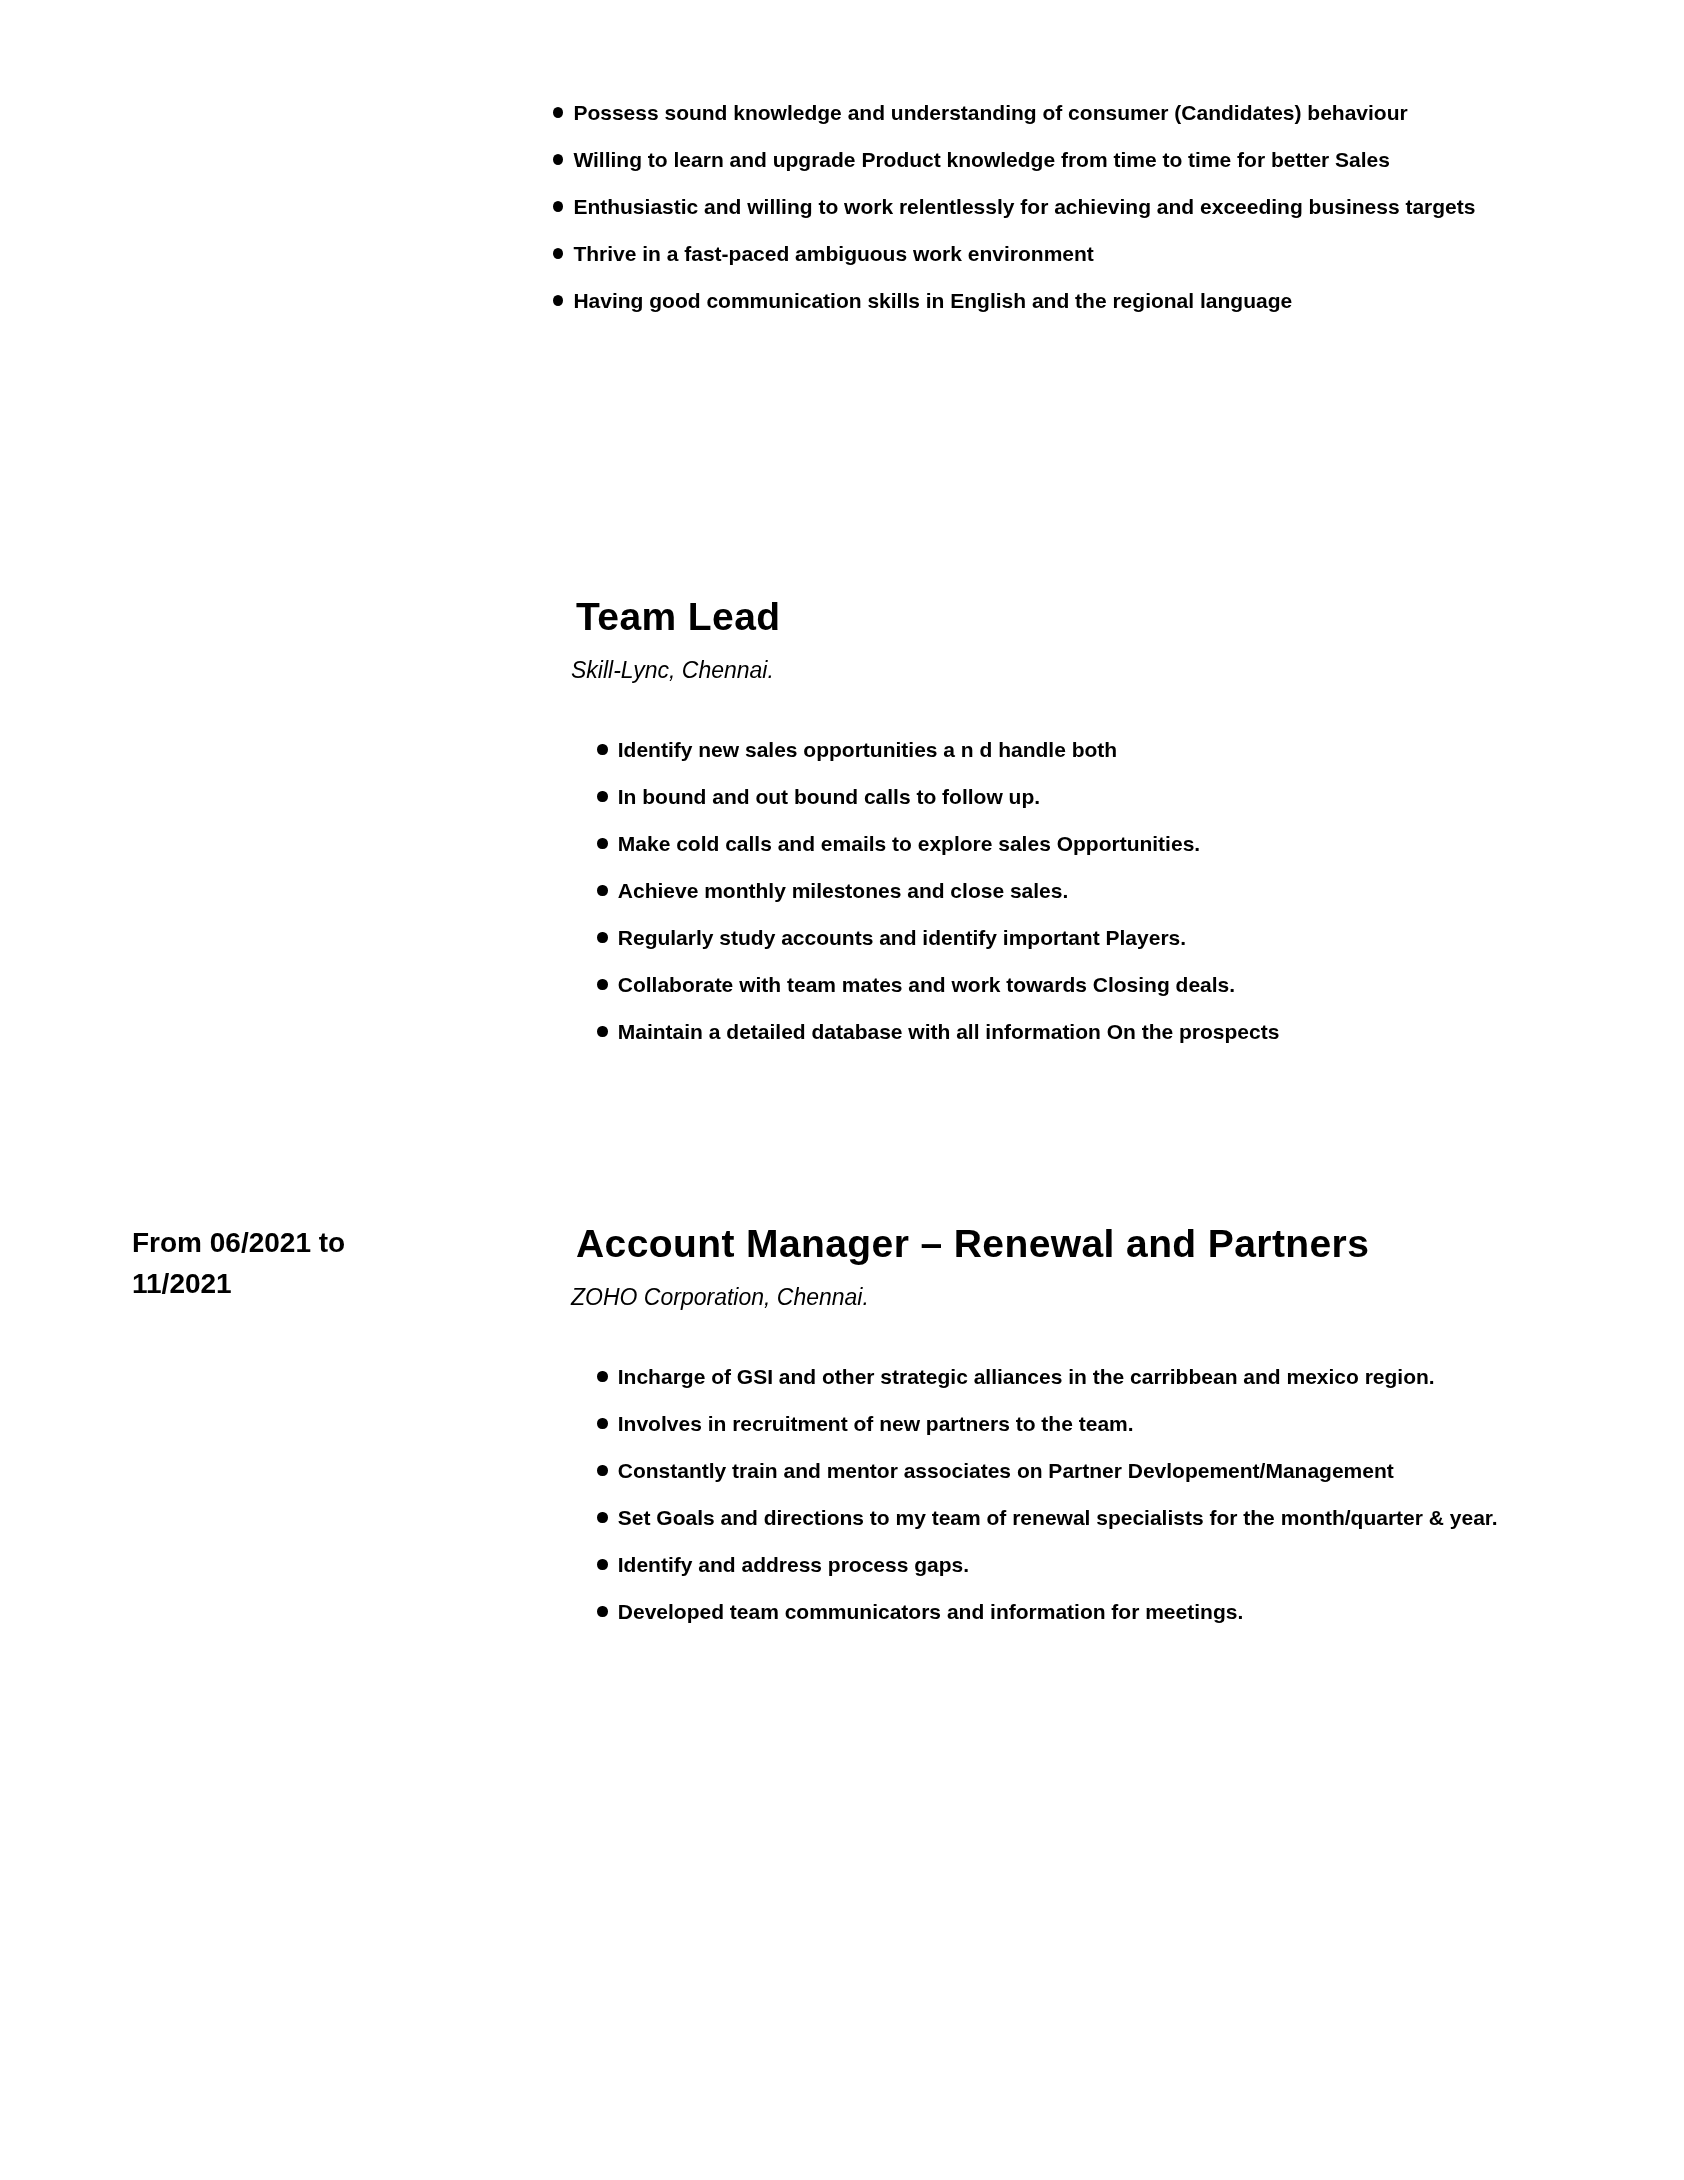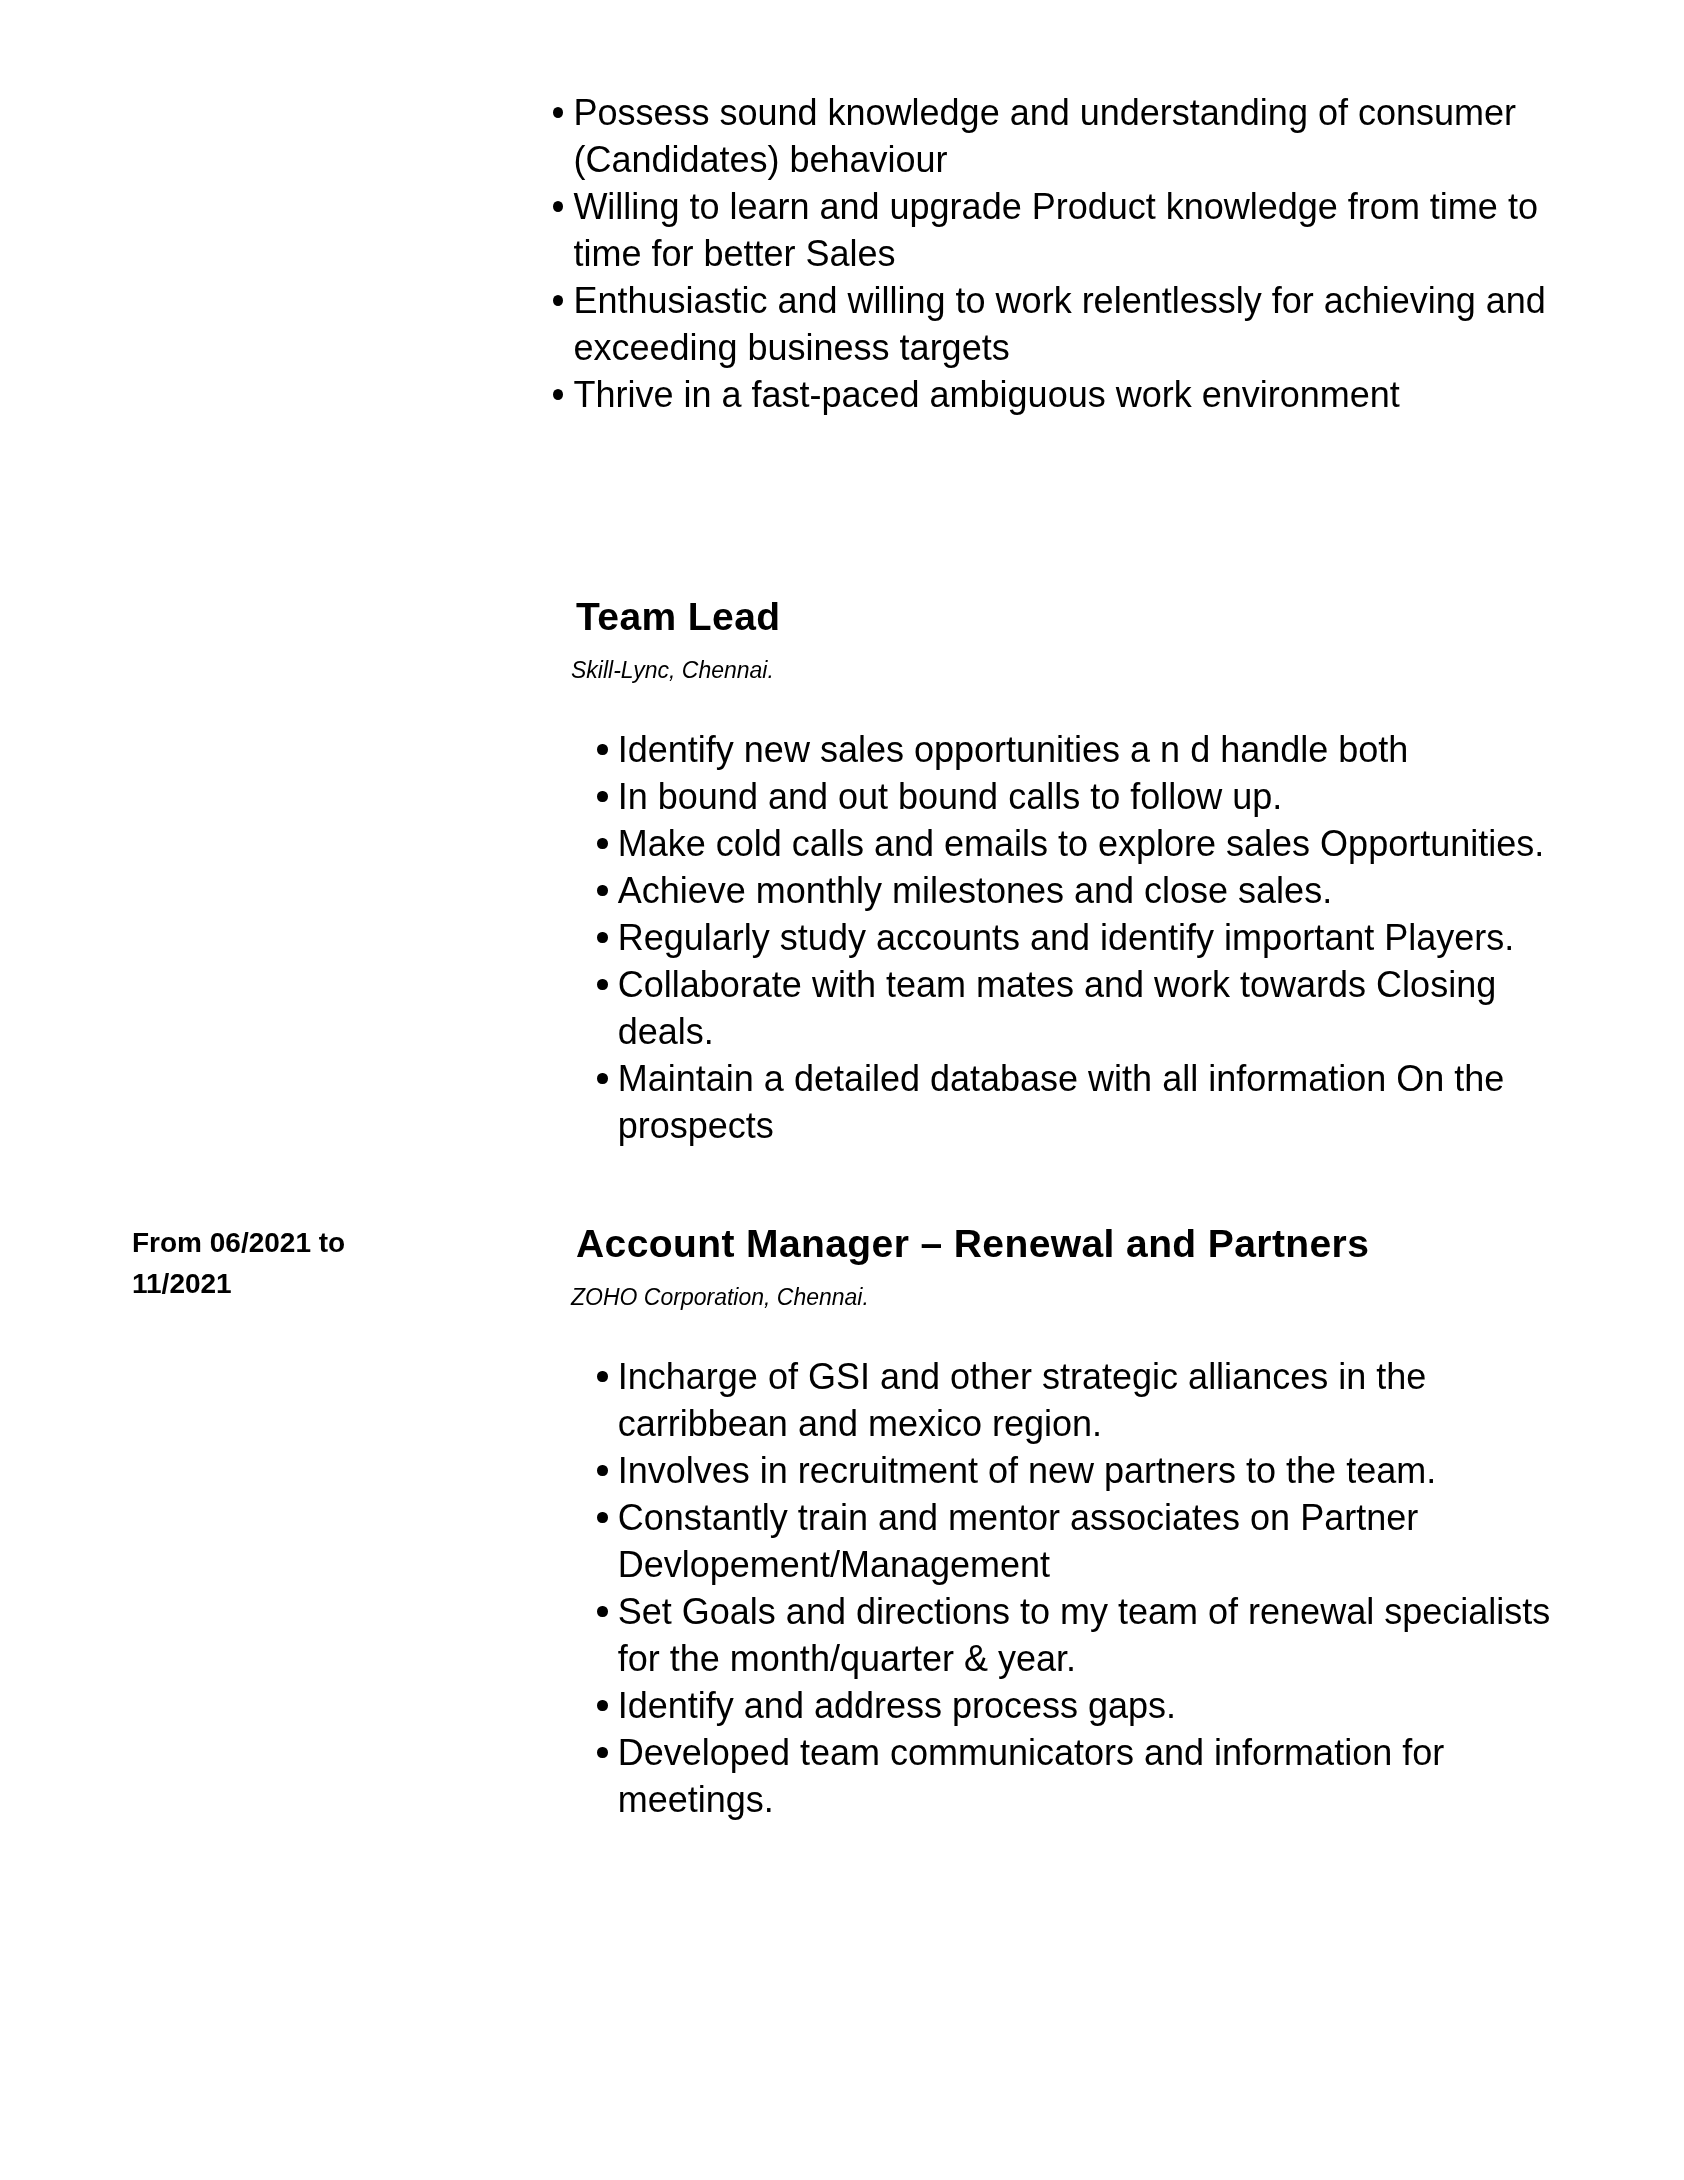--- a/index.html
+++ b/index.html
@@ -9,23 +9,23 @@
     height: 2181px;
     background: #ffffff;
     color: #000000;
     font-family: "Liberation Sans", sans-serif;
     overflow: hidden;
   }
   
   .bullet-item {
     display: flex;
     align-items: flex-start;
-    font-size: 36px;
+    font-size: 21px;
     line-height: 47px;
-    font-weight: 400;
+    font-weight: 700;
   }
   .bullet-dot {
     flex: 0 0 20.4px;
     position: relative;
   }
   .bullet-dot::before {
     content: "";
     position: absolute;
     left: 0;
     top: 18px;
@@ -92,20 +92,24 @@
   <div class="bullet-item">
     <span class="bullet-dot"></span>
     <span class="bullet-text">Enthusiastic and willing to work relentlessly for achieving and exceeding business targets</span>
   </div>
 
   <div class="bullet-item">
     <span class="bullet-dot"></span>
     <span class="bullet-text">Thrive in a fast-paced ambiguous work environment</span>
   </div>
 
+  <div class="bullet-item">
+    <span class="bullet-dot"></span>
+    <span class="bullet-text">Having good communication skills in English and the regional language</span>
+  </div>
 </div>
   <div id="jobs">
   <section class="job" id="job-0">
     <div class="job-main">
       <h2 class="job-title">Team Lead</h2>
       <div class="job-org">Skill-Lync, Chennai.</div>
       <div class="job-bullets">
   <div class="bullet-item">
     <span class="bullet-dot"></span>
     <span class="bullet-text">Identify new sales opportunities a n d handle both</span>

